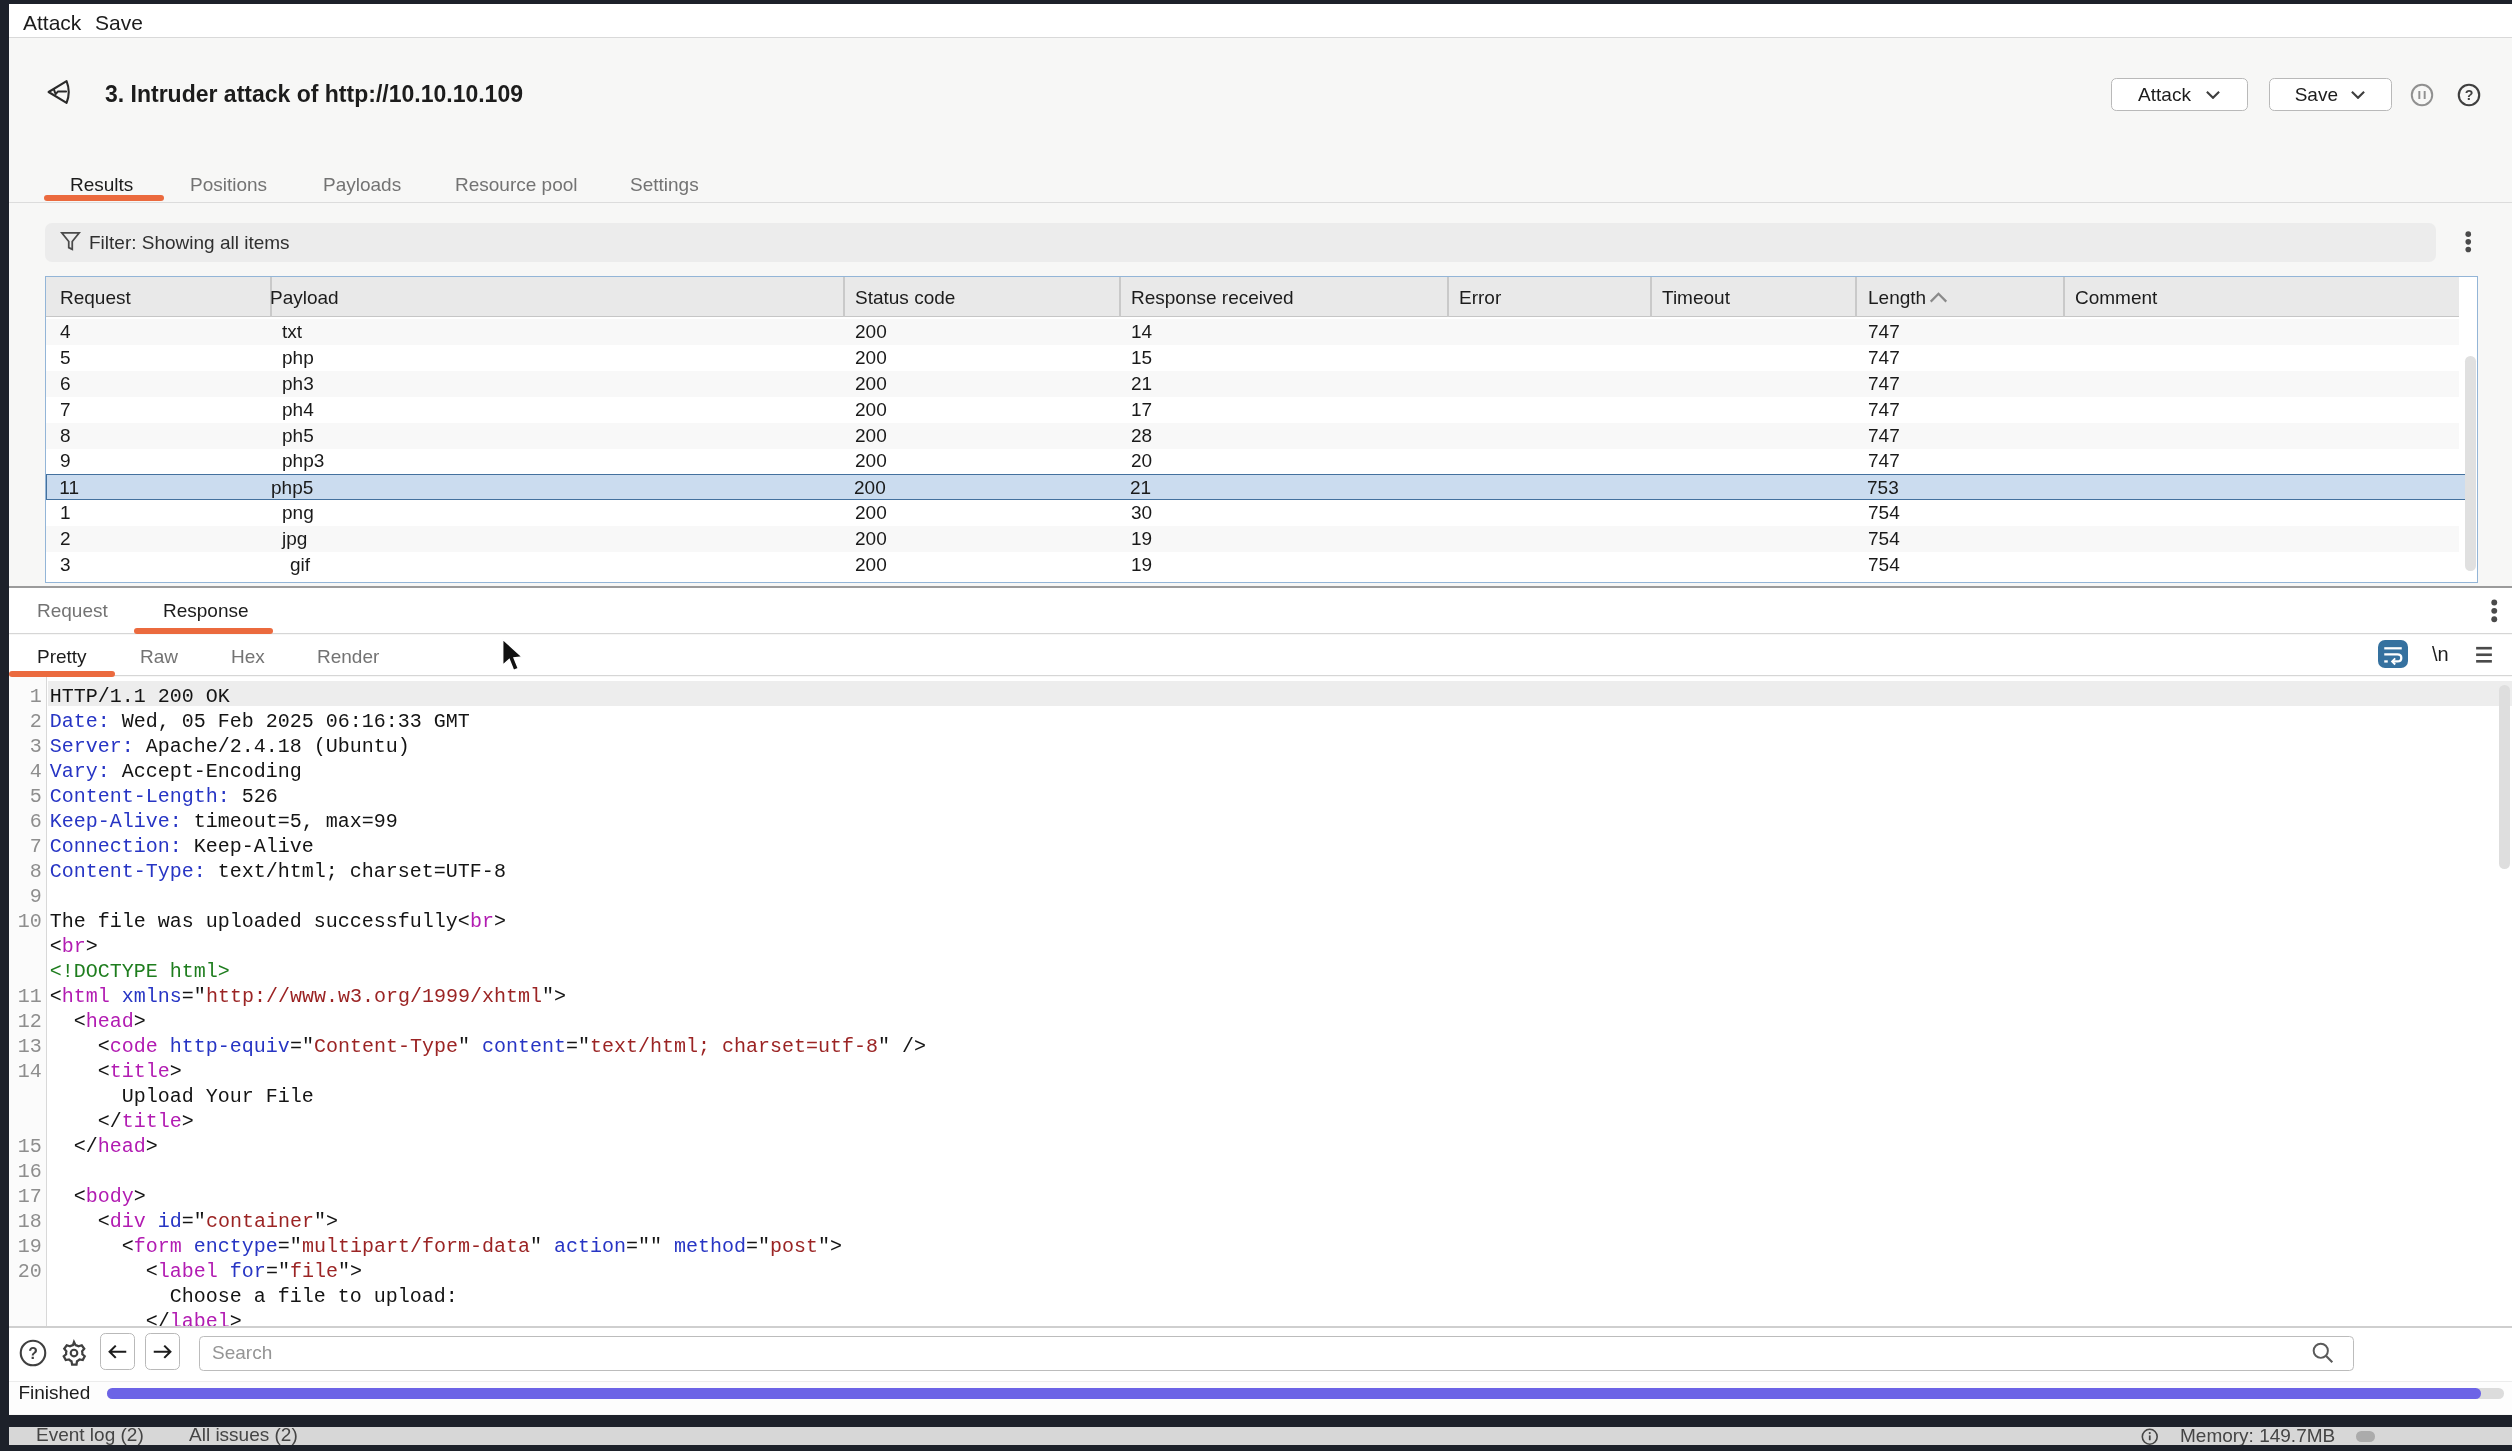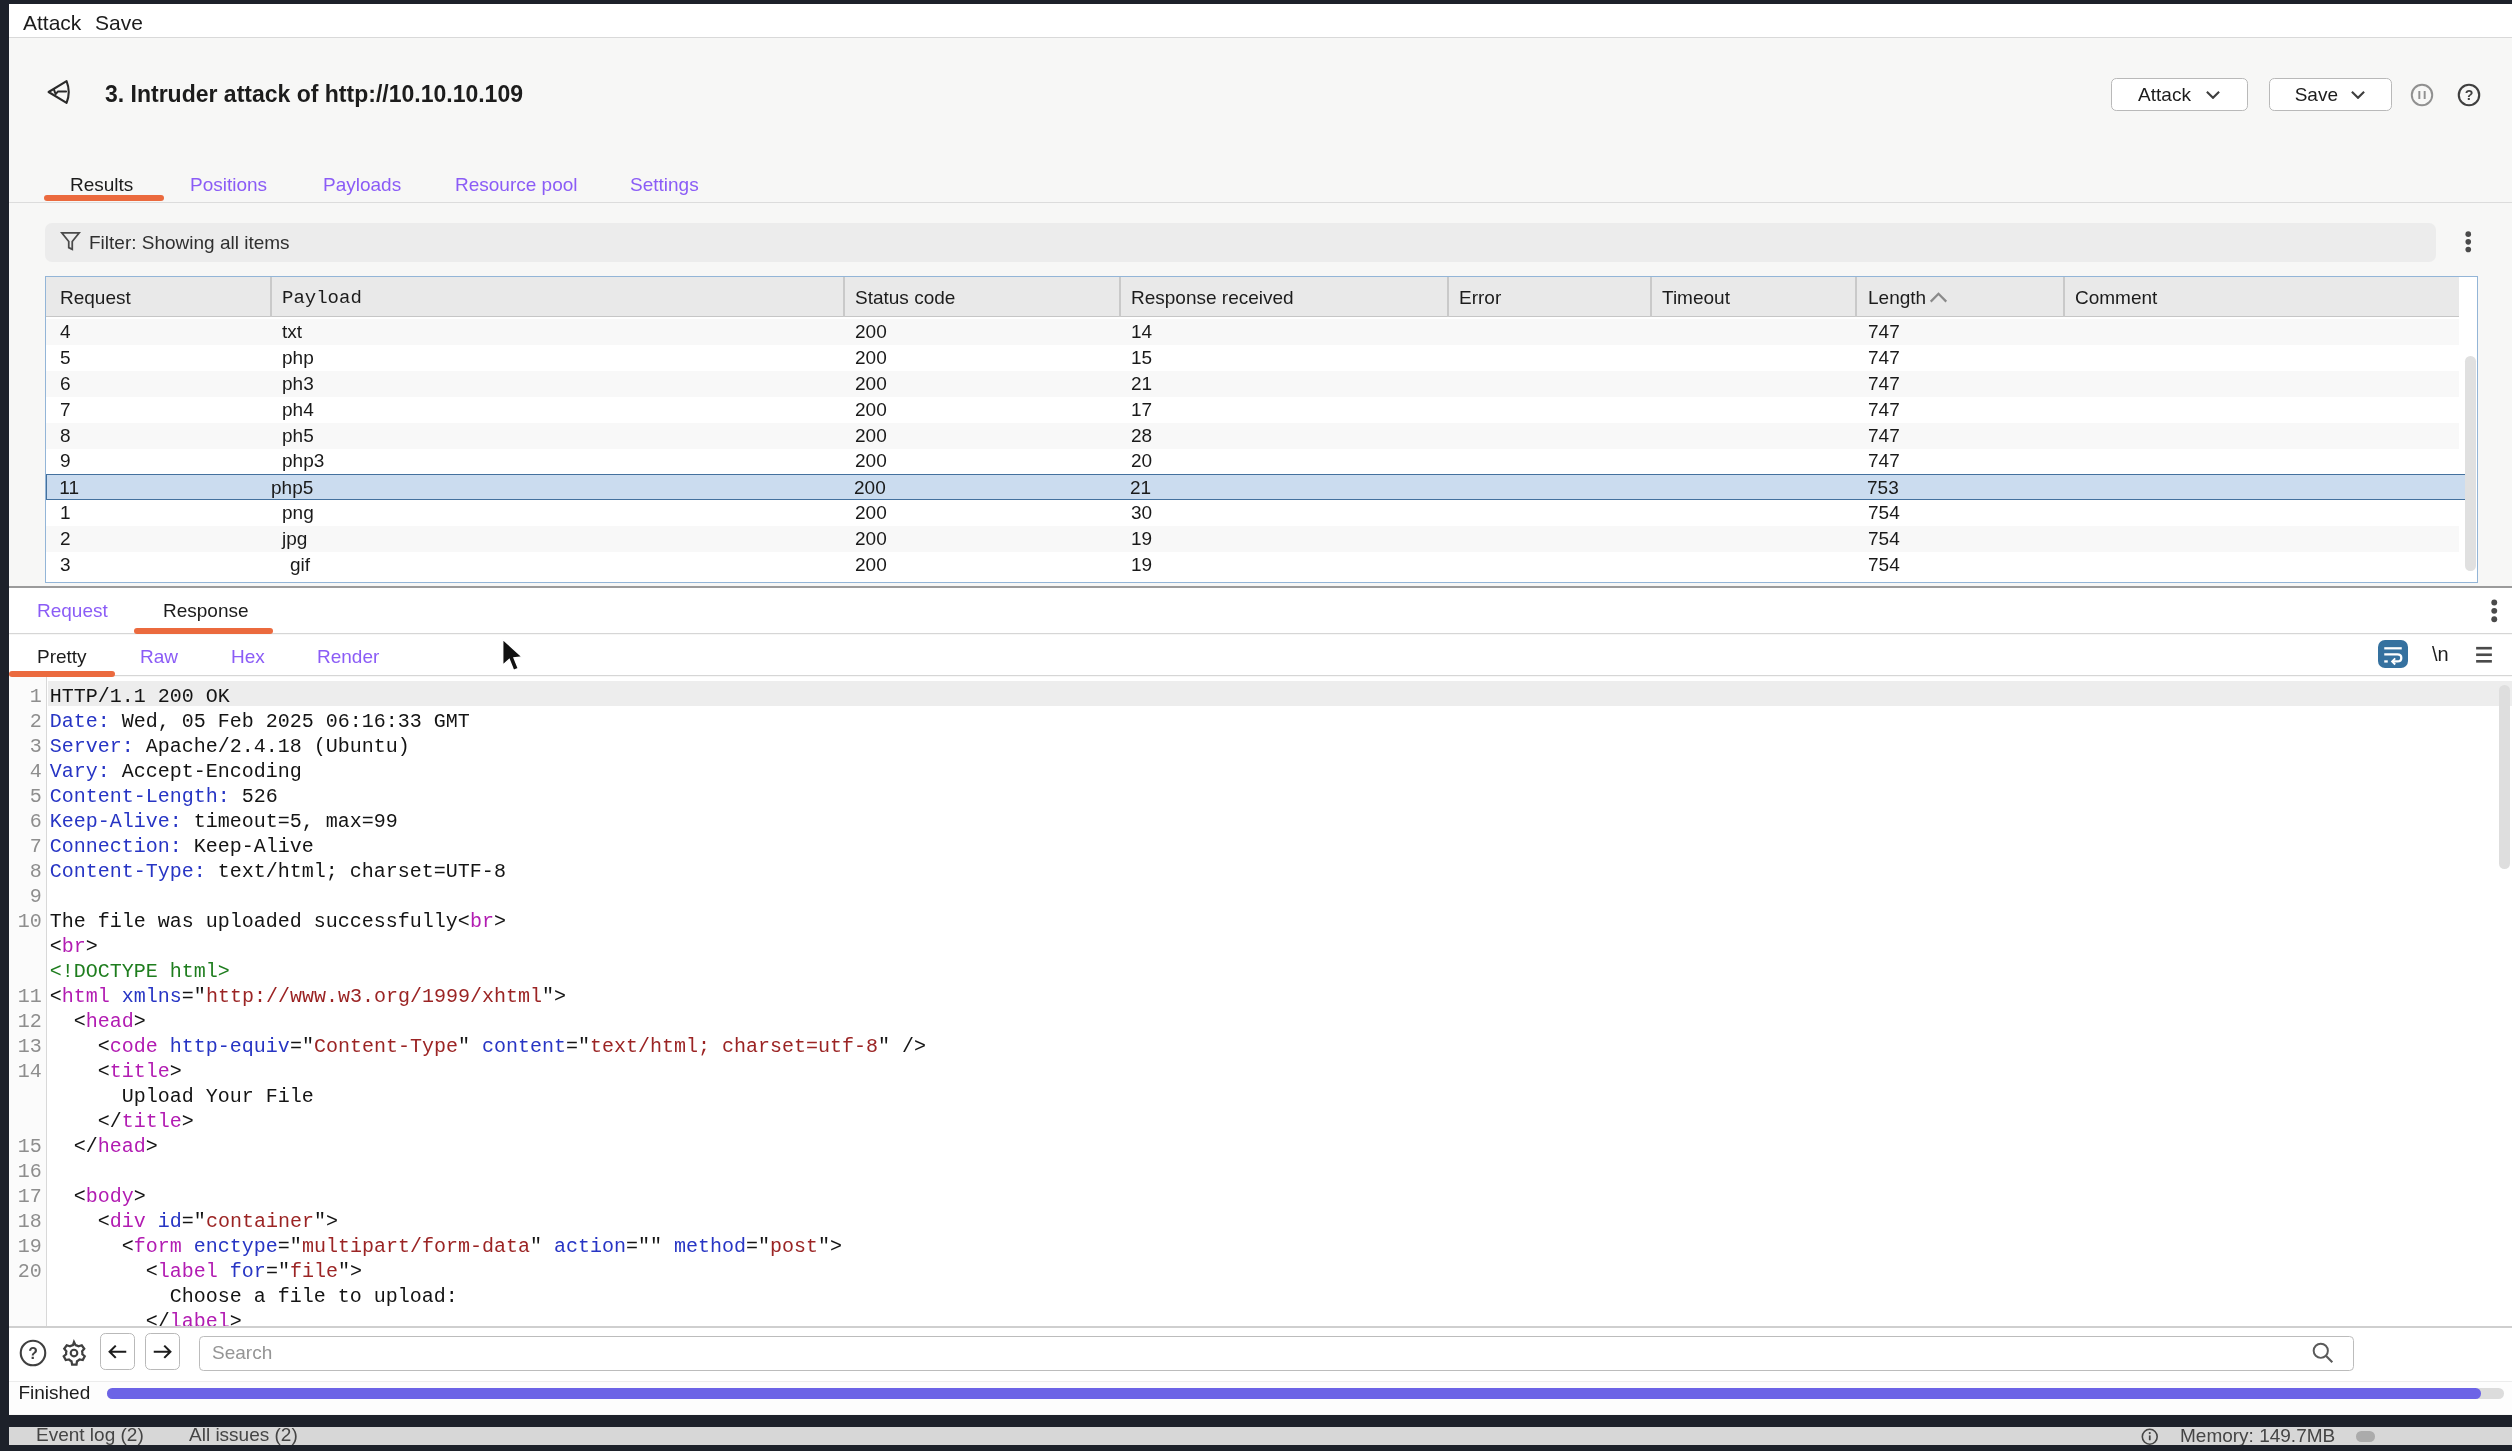--- a/index.html
+++ b/index.html
@@ -1,20 +1,20 @@
 <!DOCTYPE html>
 <html style="font-size:14px"><head>
 <meta charset="utf-8">
 <style>
   * { margin:0; padding:0; box-sizing:border-box; }
   html,body { width:2512px; height:1452px; overflow:hidden; }
   body { background:#f7f7f6; font-family:"Liberation Sans", sans-serif; position:relative; }
   .abs { position:absolute; }
   .txt { position:absolute; font-size:19px; color:#1c1c1c; white-space:pre; }
-  .dim { color:#8b5cf6; }
+  .dim { color:#737373; }
   .orange { position:absolute; background:#eb6a3e; border-radius:3.5px; height:6.1px; }
   .hline { position:absolute; }
   pre { font-family:"Liberation Mono", monospace; }
   .b { color:#2735c4; }
   .m { color:#b21cb2; }
   .r { color:#9b2424; }
   .g { color:#1e7d1e; }
   .row { position:absolute; left:0; width:2413px; height:26px; }
   .row span { position:absolute; font-size:19px; color:#1a1a1a; line-height:26px; white-space:pre; }
 </style>
@@ -78,21 +78,21 @@
 <div id="tbl" class="abs" style="left:45px;top:276px;width:2433px;height:307px;background:#fff;border:1.8px solid #93b5d7;overflow:hidden;">
   <div class="abs" style="left:0;top:0;width:2413px;height:40px;background:#e9e9e9;border-bottom:1.8px solid #c6c6c6;"></div>
   <div class="abs" style="left:224px;top:0;width:1.8px;height:40px;background:#c9c9c9;"></div>
   <div class="abs" style="left:797px;top:0;width:1.8px;height:40px;background:#c9c9c9;"></div>
   <div class="abs" style="left:1073px;top:0;width:1.8px;height:40px;background:#c9c9c9;"></div>
   <div class="abs" style="left:1401px;top:0;width:1.8px;height:40px;background:#c9c9c9;"></div>
   <div class="abs" style="left:1604px;top:0;width:1.8px;height:40px;background:#c9c9c9;"></div>
   <div class="abs" style="left:1809px;top:0;width:1.8px;height:40px;background:#c9c9c9;"></div>
   <div class="abs" style="left:2017px;top:0;width:1.8px;height:40px;background:#c9c9c9;"></div>
   <div class="txt" style="left:14px;top:9.6px;">Request</div>
-  <div class="txt" style="left:236px;top:9.6px;font-family:Liberation Mono, monospace;">Payload</div>
+  <div class="txt" style="left:224px;top:9.6px;">Payload</div>
   <div class="txt" style="left:809px;top:9.6px;">Status code</div>
   <div class="txt" style="left:1085px;top:9.6px;">Response received</div>
   <div class="txt" style="left:1413px;top:9.6px;">Error</div>
   <div class="txt" style="left:1616px;top:9.6px;">Timeout</div>
   <div class="txt" style="left:1822px;top:9.6px;">Length</div>
   <svg class="abs" style="left:1883px;top:15px;" width="19" height="11.4" viewBox="0 0 22 13">
       <path d="M2 11 L11 2 L20 11" fill="none" stroke="#8a8a8a" stroke-width="2.6"></path>
     </svg>
   <div class="txt" style="left:2029px;top:9.6px;">Comment</div>
   <div class="row" style="top:42px;background:#f8f8f8;">

